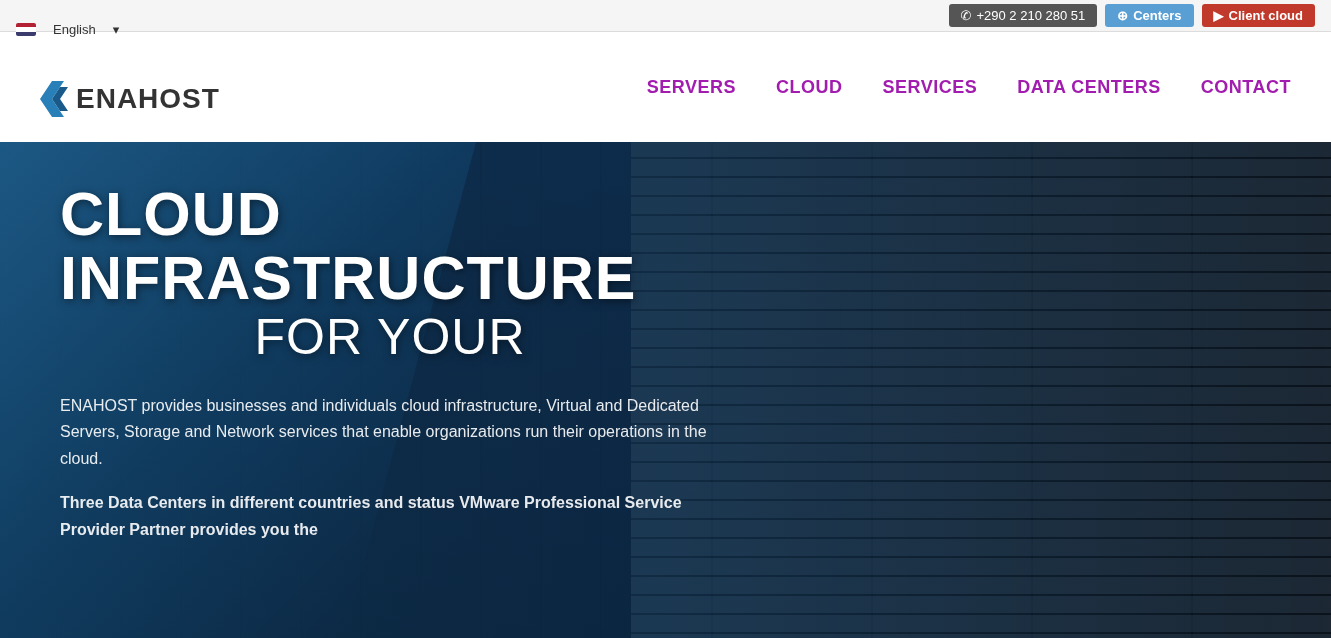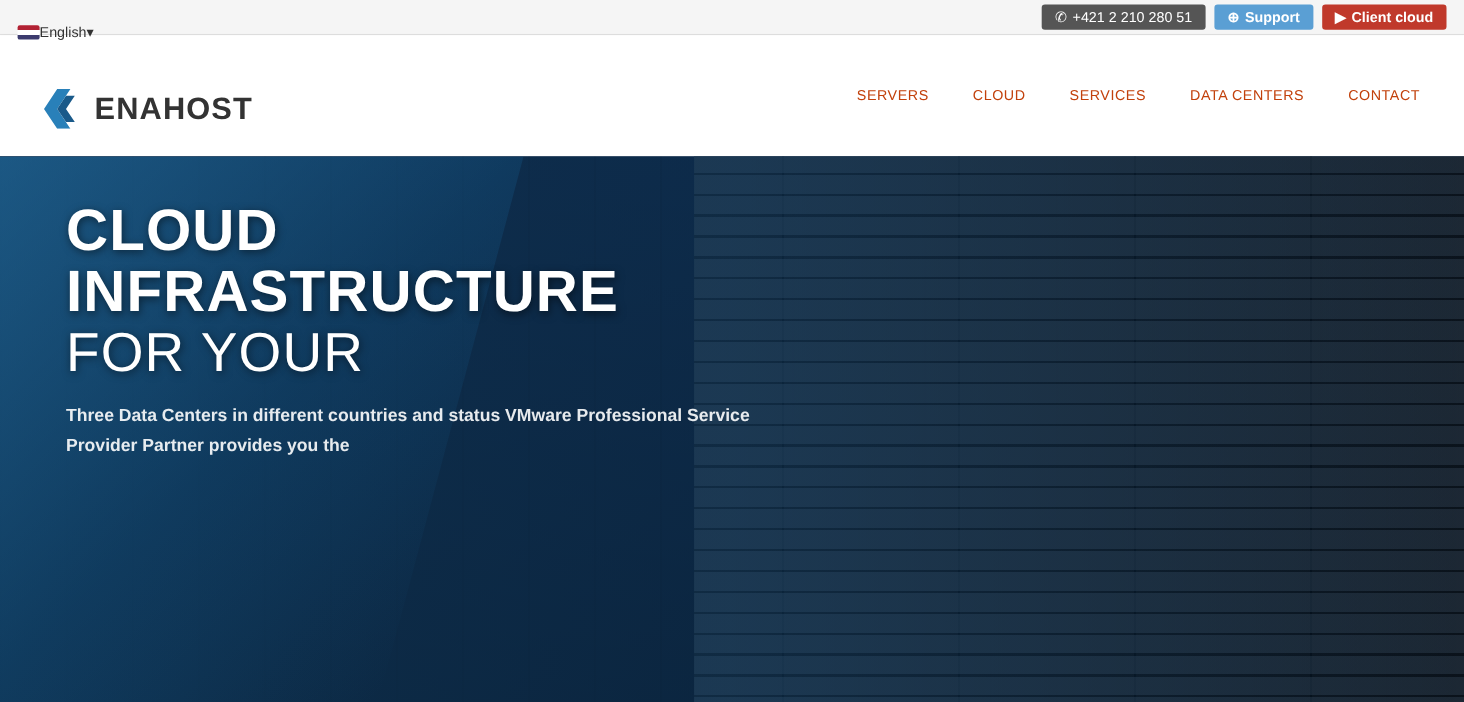--- a/index.html
+++ b/index.html
@@ -11,21 +11,21 @@
       border-bottom: 1px solid #e0e0e0;
       display: flex;
       align-items: center;
       justify-content: space-between;
       padding: 4px 16px;
       height: 32px;
     }
     .lang-selector {
       display: flex;
       align-items: center;
-      gap: 0;
+      gap: 17px;
       font-size: 13px;
       color: #333;
       cursor: pointer;
       margin-top: 28px;
     }
     .flag-icon {
       width: 20px;
       height: 13px;
       background: linear-gradient(to bottom, #b22234 33%, #fff 33%, #fff 66%, #3c3b6e 66%);
       border-radius: 2px;
@@ -74,21 +74,21 @@
       display: flex;
       align-items: center;
       justify-content: space-between;
       padding: 18px 40px;
       box-shadow: 0 1px 3px rgba(0,0,0,0.1);
       height: 110px;
     }
     .logo {
       display: flex;
       align-items: center;
-      gap: 16px;
+      gap: 6px;
       margin-top: 24px;
     }
     .logo-icon {
       width: 30px;
       height: 36px;
       position: relative;
     }
     .logo-icon svg {
       width: 100%;
       height: 100%;
@@ -100,23 +100,23 @@
       letter-spacing: 1px;
     }
     .nav-links {
       display: flex;
       align-items: center;
       gap: 40px;
       list-style: none;
     }
     .nav-links li a {
       text-decoration: none;
-      font-size: 13px;
-      font-weight: 400;
-      color: #c2410c;
+      font-size: 18px;
+      font-weight: 700;
+      color: #a21caf;
       letter-spacing: 0.5px;
       text-transform: uppercase;
     }
 
     
     .hero {
       position: relative;
       min-height: 510px;
       overflow: hidden;
       display: flex;
@@ -186,34 +186,35 @@
     }
 
     .hero-content {
       position: relative;
       z-index: 2;
       padding: 40px 60px;
       max-width: 780px;
       color: #fff;
     }
     .hero-title-main {
-      font-size: 53px;
+      font-size: 61px;
       font-weight: 900;
       line-height: 1.05;
       text-transform: uppercase;
       letter-spacing: 1px;
       text-shadow: 1px 2px 8px rgba(0,0,0,0.5);
     }
     .hero-title-sub {
       font-size: 50px;
       font-weight: 300;
       line-height: 1.1;
       text-transform: uppercase;
       letter-spacing: 1px;
       text-shadow: 1px 2px 8px rgba(0,0,0,0.5);
+      text-align: center;
     }
     .hero-desc {
       margin-top: 28px;
       font-size: 16px;
       line-height: 1.65;
       color: rgba(255,255,255,0.9);
       max-width: 700px;
     }
     .hero-desc2 {
       margin-top: 18px;
@@ -238,25 +239,25 @@
 
 <div class="top-bar">
   <div class="lang-selector">
     <span class="flag-icon"></span>
     <span>English</span>
     <span>▾</span>
   </div>
   <div class="top-bar-right">
     <div class="phone-info">
       <span>✆</span>
-      <span>+421 2 210 280 51</span>
+      <span>+290 2 210 280 51</span>
     </div>
     <a class="top-btn btn-support" href="#">
       <span>⊕</span>
-      <span>Support</span>
+      <span>Centers</span>
     </a>
     <a class="top-btn btn-client" href="#">
       <span>▶</span>
       <span>Client cloud</span>
     </a>
   </div>
 </div>
 
 <nav class="navbar">
   <div class="logo">
@@ -290,17 +291,18 @@
 <section class="hero">
   <div class="hero-bg-img"></div>
   <div class="hero-racks"></div>
   <div class="hero-bg"></div>
   <div class="hero-accent"></div>
   <div class="hero-content">
     <h1>
       <div class="hero-title-main">CLOUD INFRASTRUCTURE</div>
       <div class="hero-title-sub">FOR YOUR</div>
     </h1>
+    <p class="hero-desc">ENAHOST provides businesses and individuals cloud infrastructure, Virtual and Dedicated Servers, Storage and Network services that enable organizations run their operations in the cloud.</p>
     <p class="hero-desc3">
       <strong>Three Data Centers in different countries and status VMware Professional Service Provider Partner provides you the</strong>
     </p>
   </div>
 </section>
 
 </body></html>

